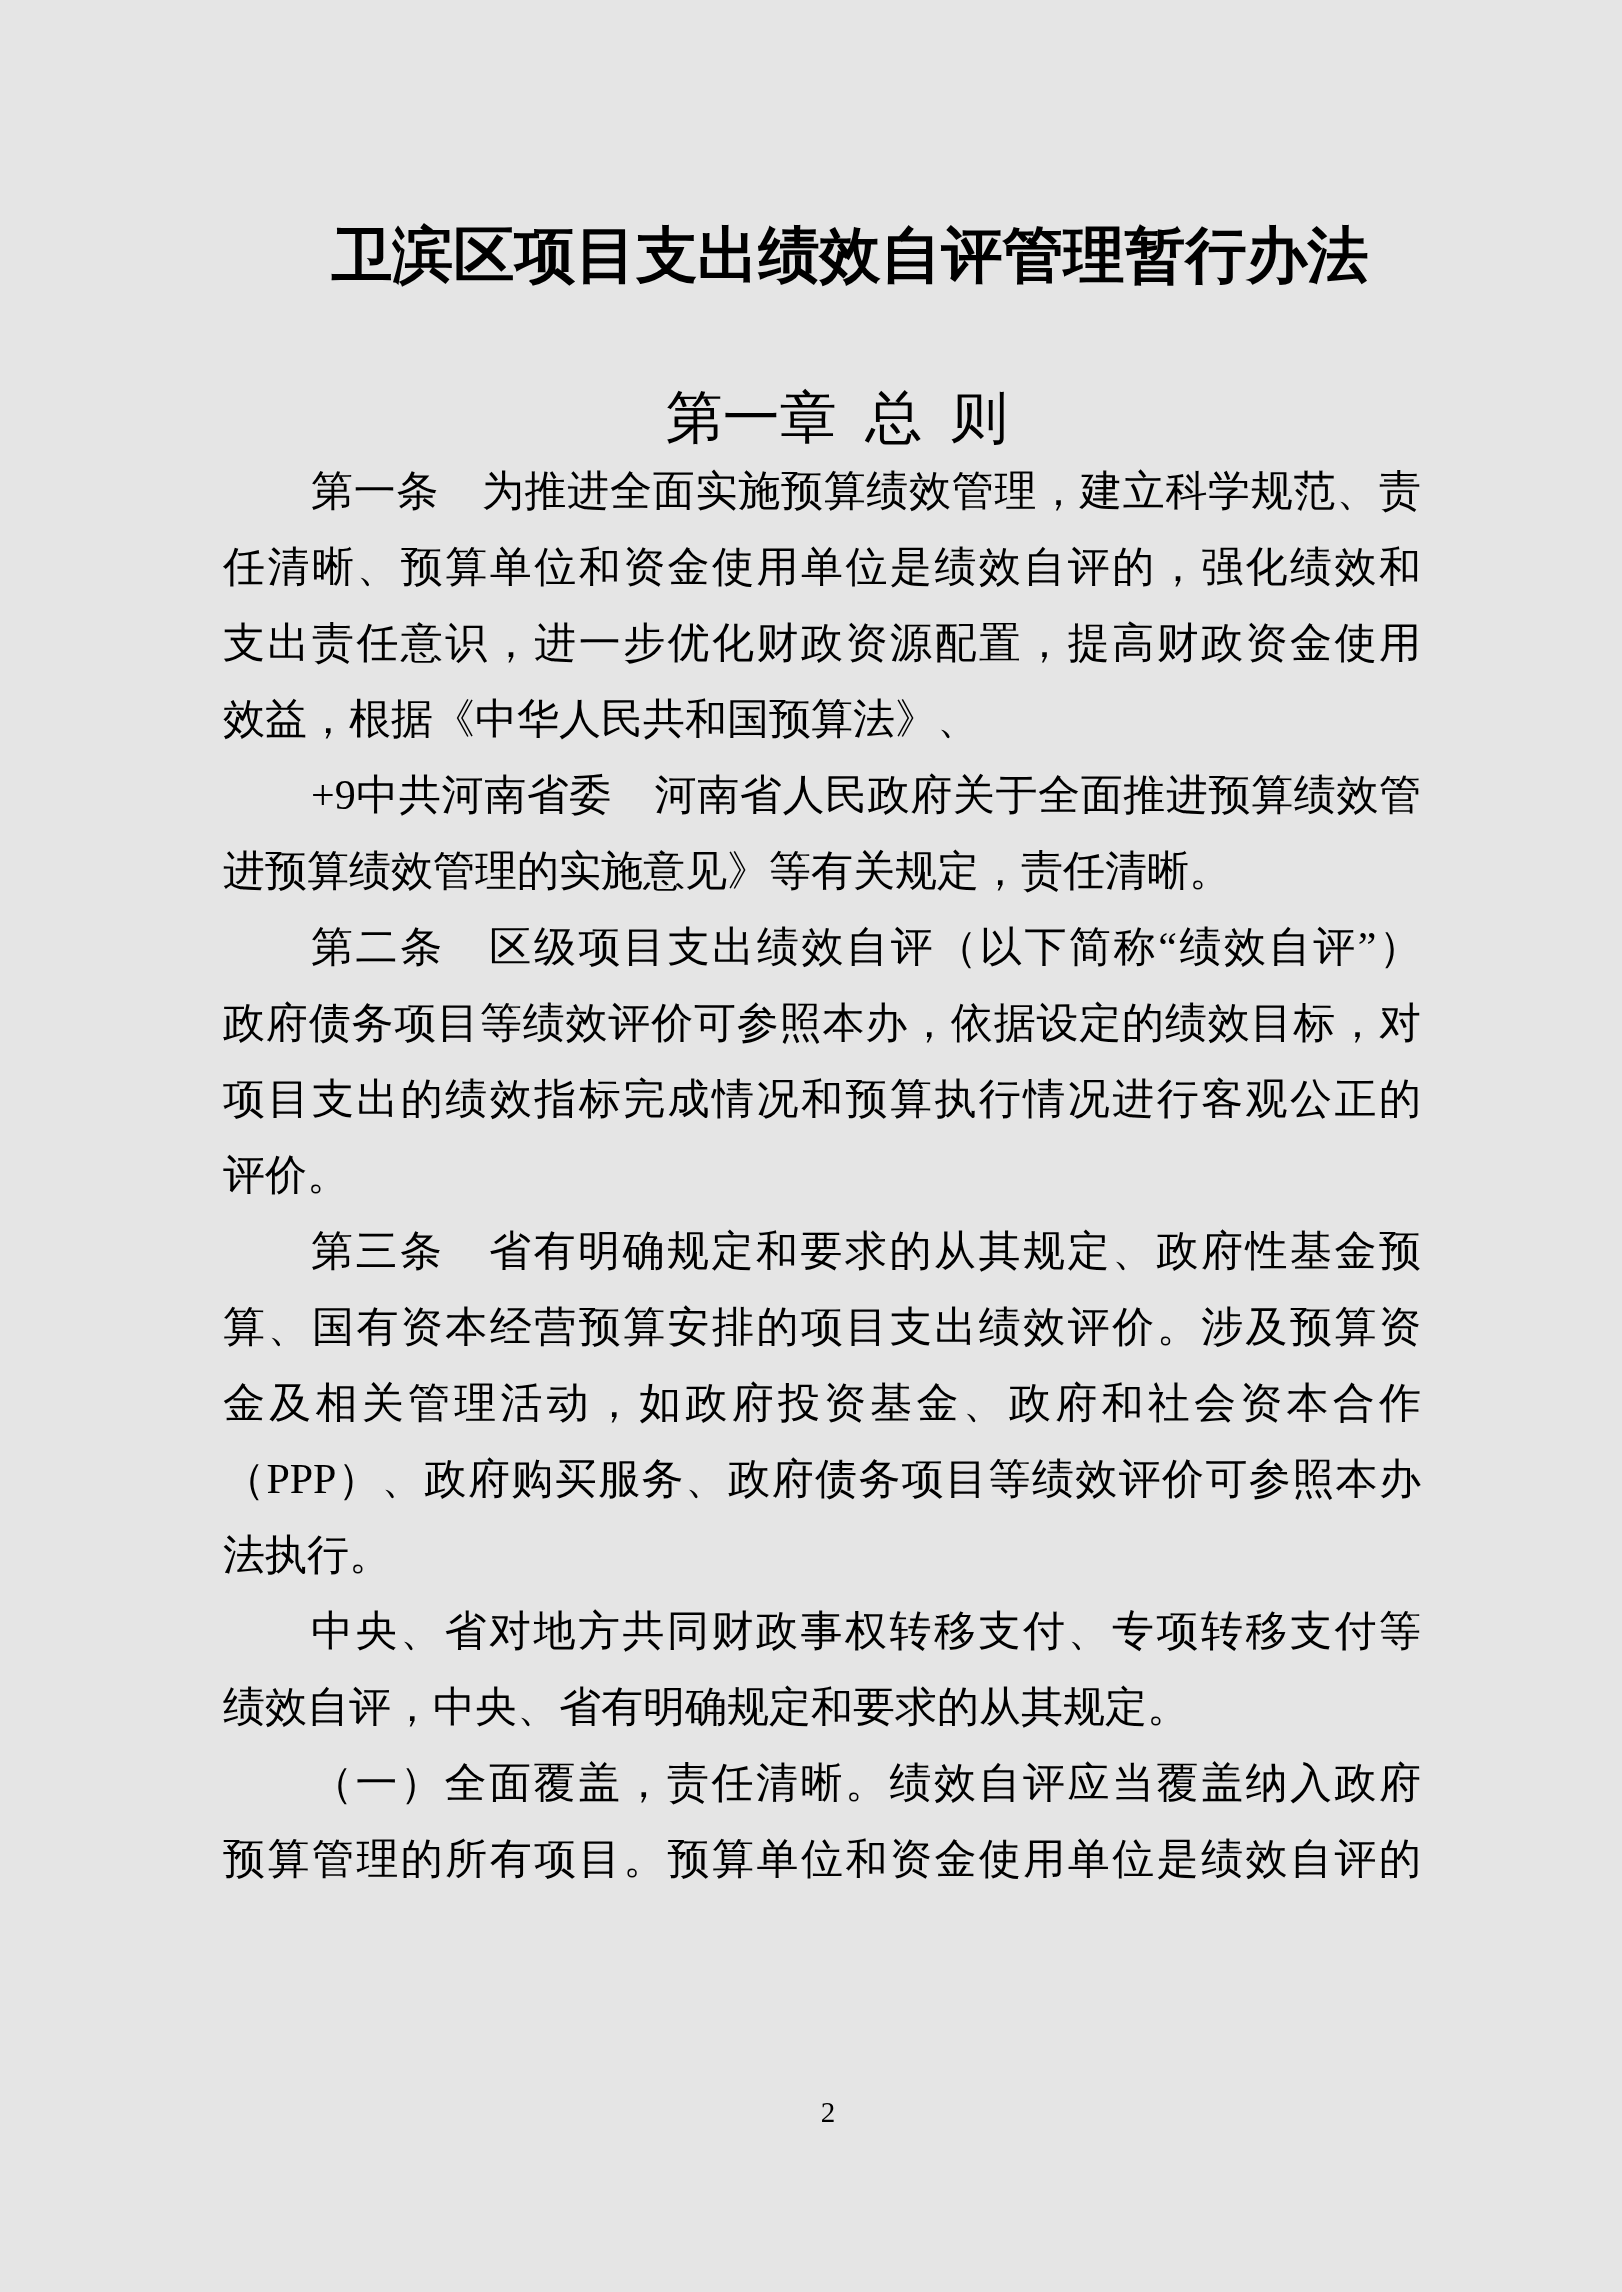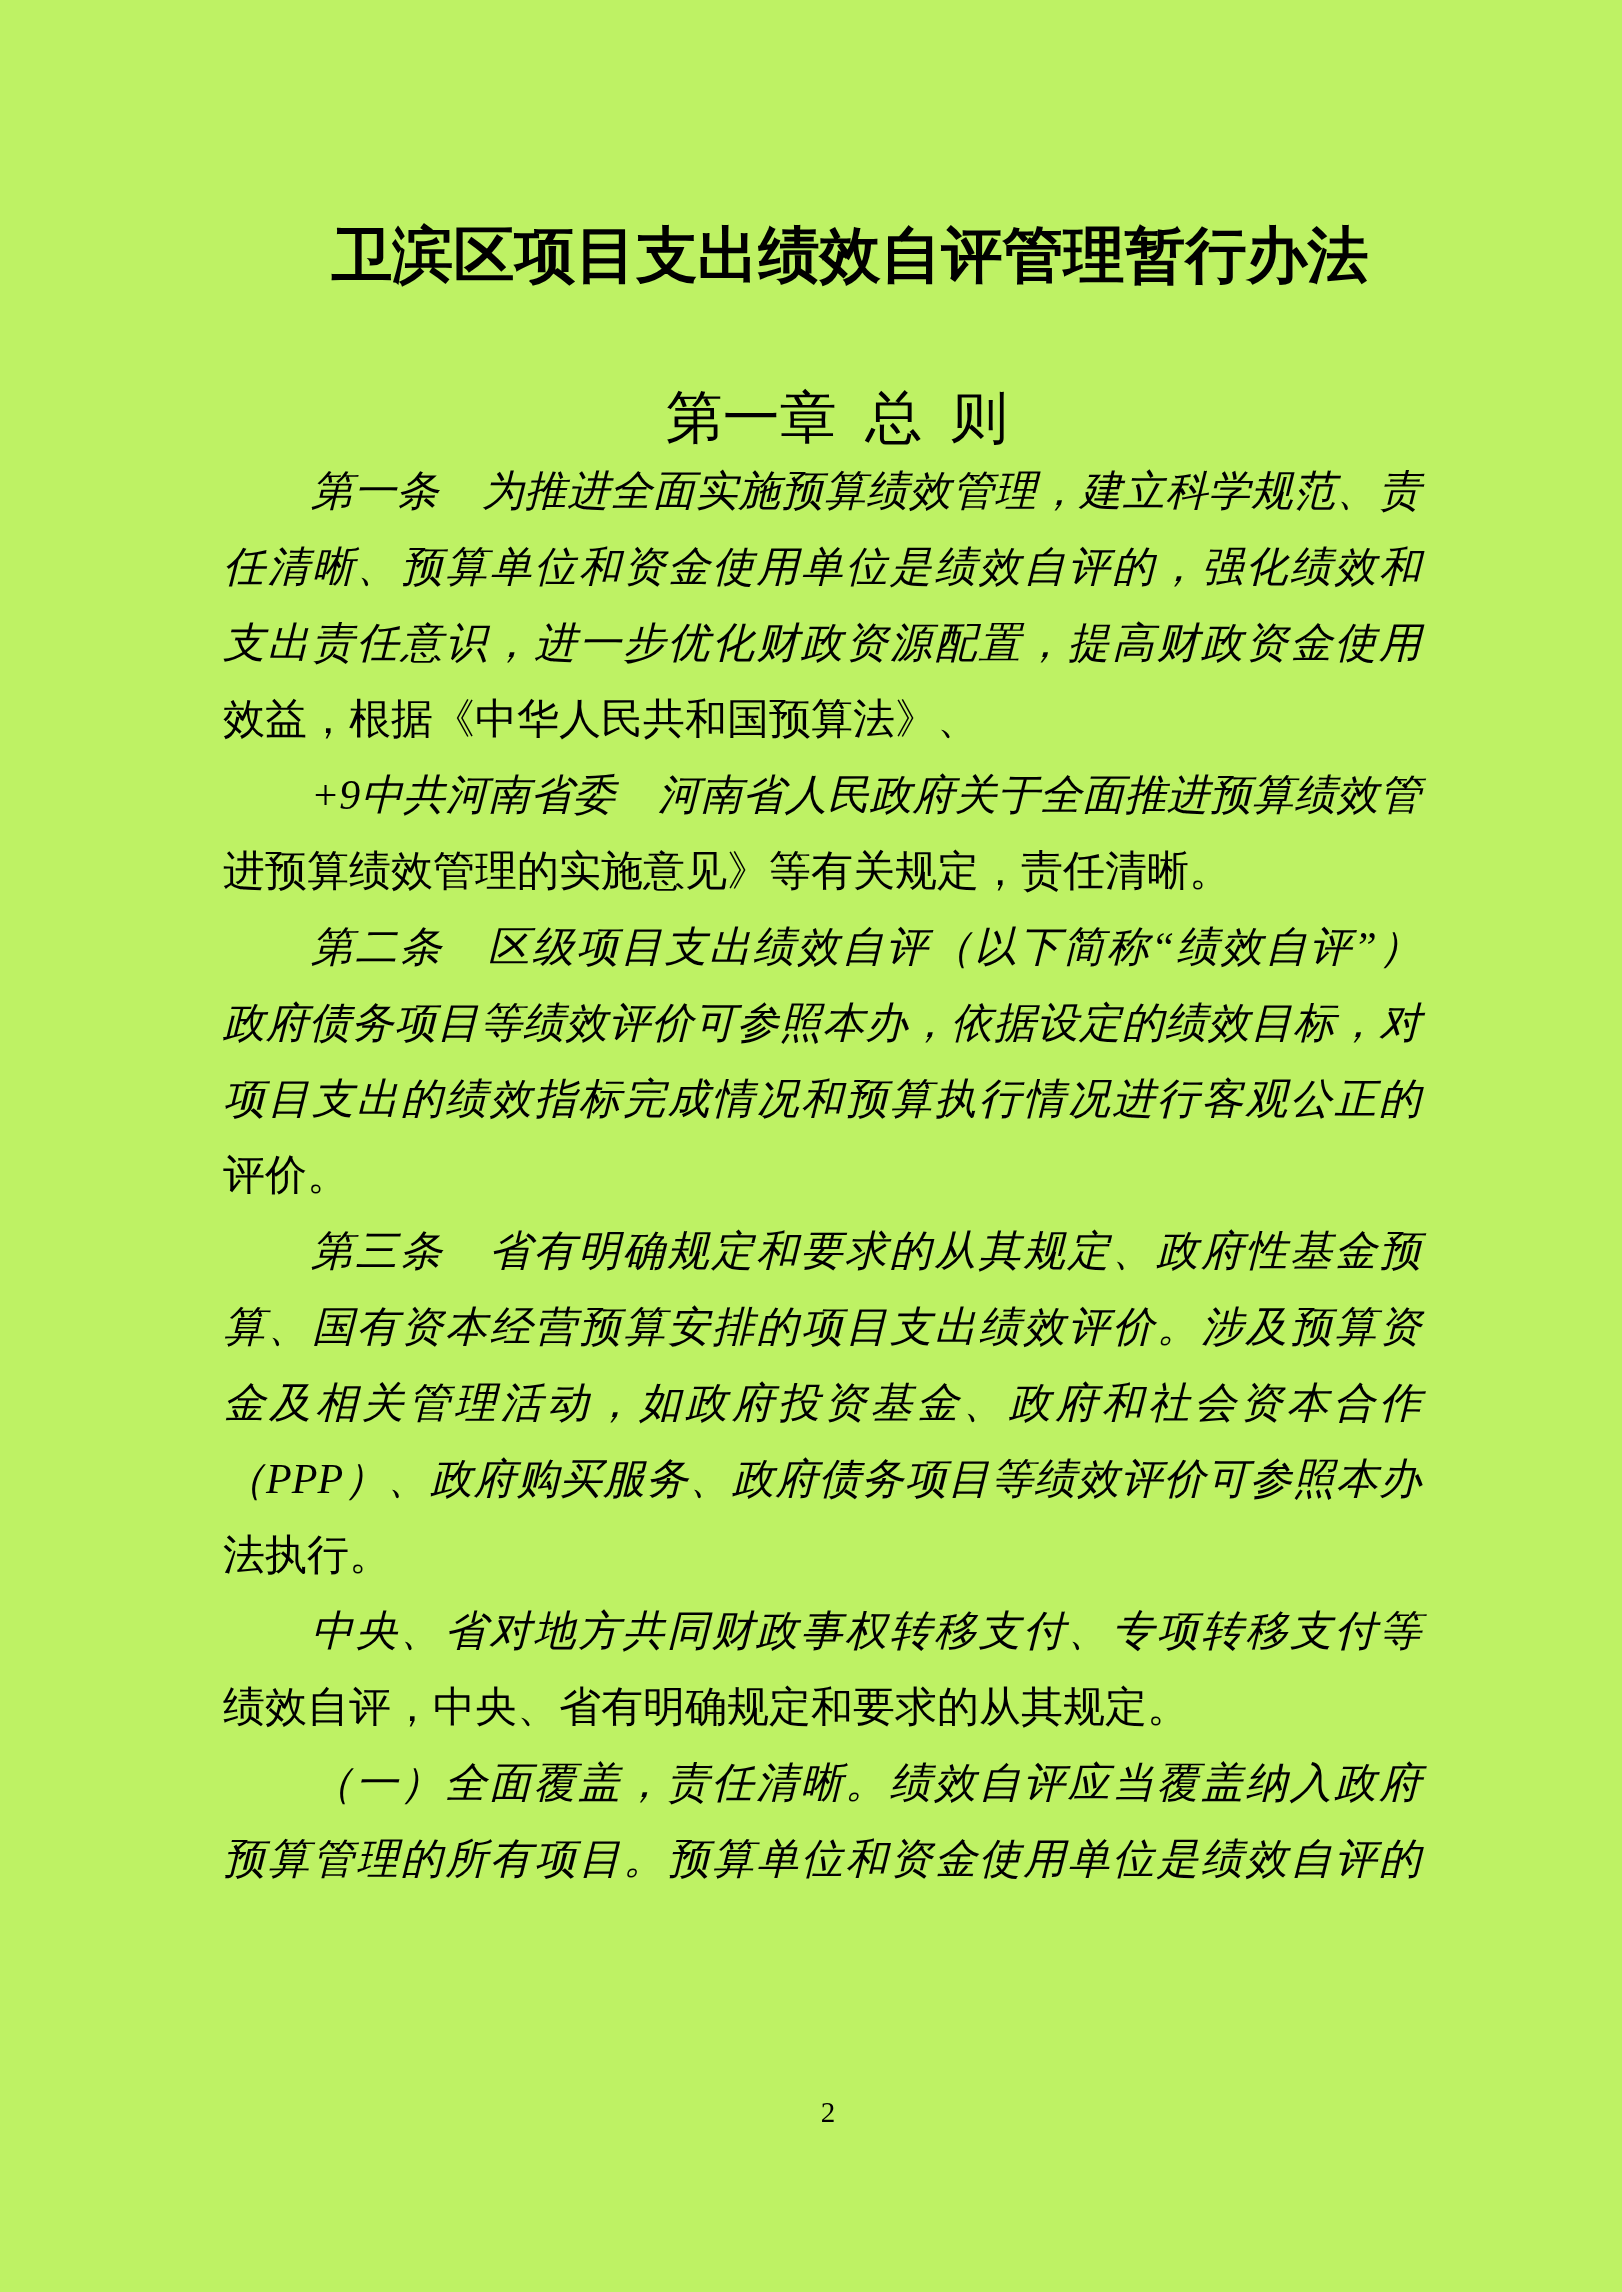--- a/index.html
+++ b/index.html
@@ -4,21 +4,21 @@
 <style>
   html, body {
     margin: 0;
     padding: 0;
     background: #ffffff;
   }
   .page {
     position: relative;
     width: 1622px;
     height: 2293px;
-    background: #bef264;
+    background: #e5e5e5;
     color: #000000;
     font-family: "Liberation Serif", "DejaVu Serif", serif;
     overflow: hidden;
   }
   .content {
     position: absolute;
     left: 223px;
     top: 0;
     width: 1198px;
     height: 100%;
@@ -56,21 +56,20 @@
     width: 100%;
     height: 76px;
     line-height: 76px;
     font-size: 42px;
     white-space: nowrap;
   }
   .line.j {
     white-space: normal;
     text-align: justify;
     text-align-last: justify;
-    font-style: italic;
   }
   .line.ind  { padding-left: 88px; }
   .line.ind2 { padding-left: 118px; }
   .page-number {
     position: absolute;
     top: 2092px;
     left: 5.9px;
     width: 1198px;
     line-height: 41px;
     font-size: 29px;

